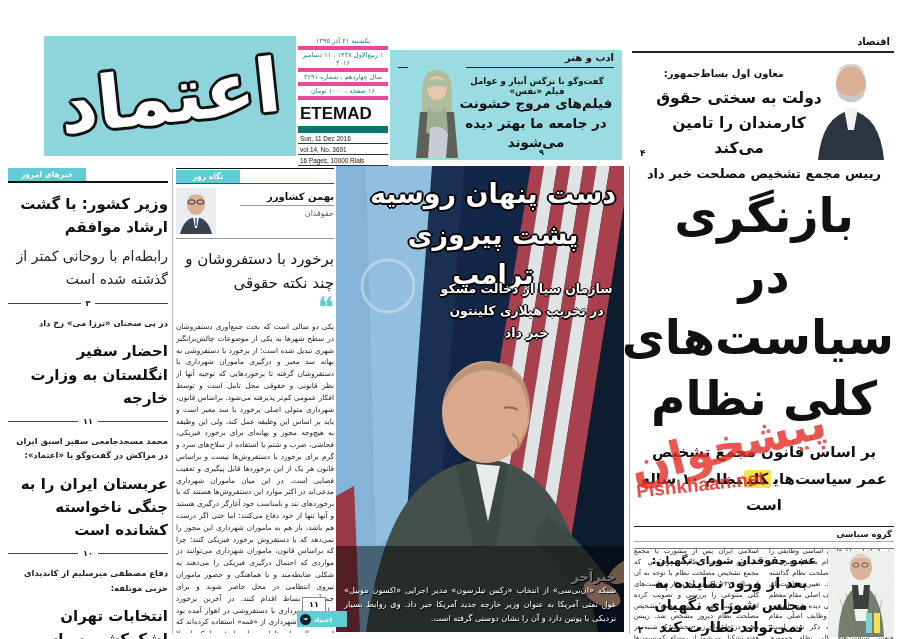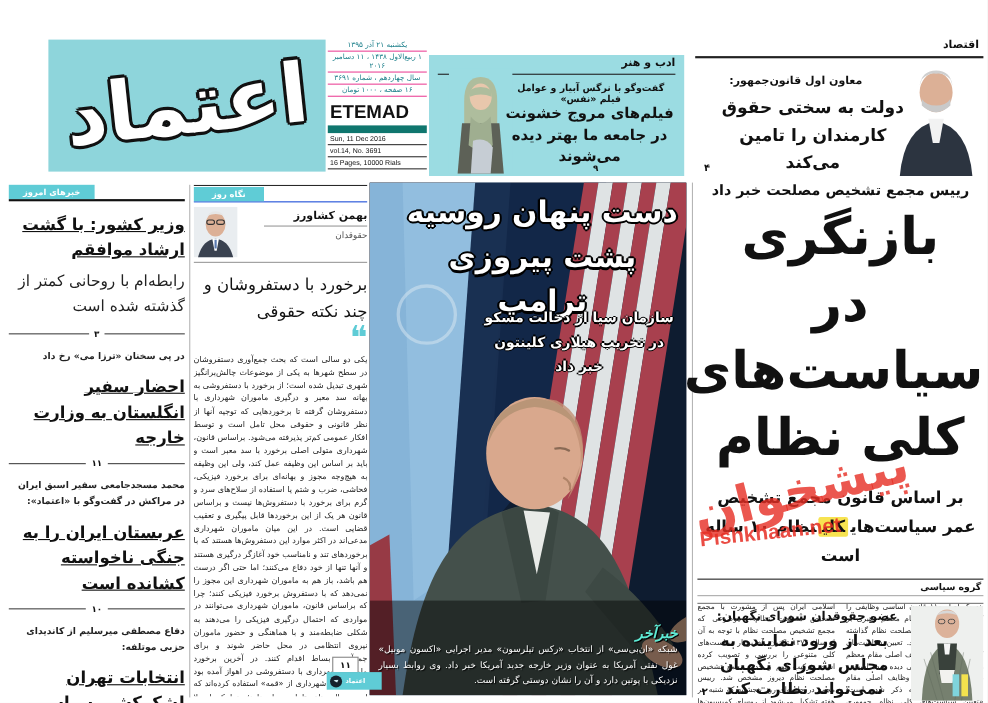--- a/index.html
+++ b/index.html
@@ -5,21 +5,21 @@
   html,body{margin:0;padding:0;background:#e8e8e4;}
   .page{position:relative;width:898px;height:639px;background:#ffffff;margin:0 auto;
         font-family:"DejaVu Sans",sans-serif;color:#111;overflow:hidden;}
   [dir=rtl]{direction:rtl;}
   
   .logo-box{position:absolute;left:44px;top:36px;width:252px;height:120px;background:#8ed5db;
             display:flex;align-items:center;justify-content:center;overflow:hidden;}
   .logo-box .logo-text{font-size:74px;font-weight:bold;color:#fff;transform:rotate(-6deg);
             text-shadow:-3px 0 #111,3px 0 #111,0 -3px #111,0 3px #111,-2px -2px #111,2px 2px #111,-2px 2px #111,2px -2px #111;}
   .date-box{position:absolute;left:298px;top:36px;width:90px;height:120px;font-size:7px;}
-  .date-box .fa-line{color:#1b7f8a;text-align:center;border-bottom:1px solid #ec4899;padding:1px 0;font-size:6.6px;}
+  .date-box .fa-line{color:#1b7f8a;text-align:center;border-bottom:4px solid #ec4899;padding:1px 0;font-size:6.6px;}
   .date-box .latin-name{font-family:"Liberation Sans",sans-serif;font-weight:bold;font-size:17px;
             text-align:left;padding:4px 2px 2px;border-bottom:7px solid #0f766e;}
   .date-box .en-line{font-family:"Liberation Sans",sans-serif;font-size:6.4px;border-bottom:1px solid #333;
             padding:1.5px 2px;text-align:left;}
   .adab-box{position:absolute;left:390px;top:50px;width:232px;height:110px;background:#9bdce2;}
   .adab-box .sec-label{position:absolute;top:2px;right:8px;font-size:10px;font-weight:bold;}
   .adab-box .sec-rule{position:absolute;top:17px;left:8px;right:8px;height:1px;background:#222;}
   .adab-box .kicker{position:absolute;top:26px;right:10px;width:150px;font-size:8.6px;text-align:center;font-weight:bold;}
   .adab-box .headline{position:absolute;top:44px;right:6px;width:160px;font-size:13.5px;font-weight:bold;
             text-align:center;line-height:1.45;}
@@ -32,21 +32,21 @@
   .eqtesad-box .headline{position:absolute;top:50px;right:70px;width:170px;font-size:15.5px;font-weight:bold;
             text-align:center;line-height:1.6;}
   .eqtesad-box .pnum{position:absolute;bottom:2px;left:8px;font-size:9px;font-weight:bold;}
   .eq-photo{position:absolute;right:0px;top:20px;}
   
   .vdiv{position:absolute;width:1px;background:#b5b5b5;}
   .col-today{position:absolute;left:8px;top:168px;width:160px;height:466px;}
   .tab{background:#5fccd6;color:#fff;font-size:7.6px;font-weight:bold;text-align:center;
        padding:2px 0;width:78px;}
   .col-head{border-bottom:2px solid #111;display:flex;justify-content:flex-end;padding-bottom:0px;}
-  .news-h1{font-size:15px;font-weight:bold;text-align:right;line-height:1.55;margin-top:10px;text-decoration:underline;}
+  .news-h1{font-size:15px;font-weight:bold;text-align:right;line-height:1.55;margin-top:10px;}
   .news-sub{font-size:14px;text-align:right;line-height:1.7;color:#222;margin-top:5px;}
   .news-kicker{font-size:8.4px;text-align:right;line-height:1.7;color:#222;margin-top:8px;font-weight:bold;}
   .sep{display:flex;align-items:center;gap:5px;margin:7px 0 2px;}
   .sep .ln{flex:1;height:1px;background:#444;}
   .sep .n{font-size:8px;font-weight:bold;}
   .col-negah{position:absolute;left:176px;top:168px;width:158px;height:466px;overflow:hidden;}
   .negah-head{border-bottom:1px solid #1d4ed8;display:flex;justify-content:flex-end;border-top:1px solid #111;padding:1px 0 0;}
   .author-row{display:flex;flex-direction:row-reverse;align-items:flex-start;gap:24px;margin-top:4px;
        border-bottom:1px solid #999;padding-bottom:4px;}
   .author-meta{flex:1;text-align:right;}
@@ -57,21 +57,21 @@
   .negah-body{font-size:7.3px;line-height:1.62;text-align:justify;margin-top:2px;color:#222;height:312px;overflow:hidden;}
   
   .photo{position:absolute;left:336px;top:166px;width:288px;height:466px;background:#0d1b2e;overflow:hidden;}
   .photo-headline{position:absolute;top:8px;right:6px;width:250px;font-size:27px;font-weight:bold;color:#fff;
        text-align:center;line-height:1.5;
        text-shadow:-2px 0 #000,2px 0 #000,0 -2px #000,0 2px #000,-1px -1px #000,1px 1px #000,1px -1px #000,-1px 1px #000;}
   .photo-subhead{position:absolute;top:112px;right:10px;width:175px;font-size:12.5px;font-weight:bold;color:#fff;
        text-align:center;line-height:1.75;
        text-shadow:-1.5px 0 #000,1.5px 0 #000,0 -1.5px #000,0 1.5px #000;}
   .lastnews{position:absolute;bottom:6px;left:8px;right:8px;}
-  .lastnews-label{color:#5eead4;font-size:13px;font-weight:bold;text-align:right;font-style:italic;
+  .lastnews-label{color:#737373;font-size:13px;font-weight:bold;text-align:right;
        text-shadow:1px 1px #000;}
   .lastnews-text{color:#fff;font-size:8.2px;line-height:1.7;text-align:justify;direction:rtl;
        text-shadow:1px 1px 1px #000;}
   .badge-11{position:absolute;left:302px;top:597px;width:22px;height:13px;background:#fff;border:1px solid #888;
        font-size:8px;font-weight:bold;text-align:center;line-height:13px;}
   .badge-tg{position:absolute;left:297px;top:611px;width:44px;height:16px;background:#5fccd6;
        display:flex;align-items:center;gap:3px;padding:0 3px;}
   .badge-tg .circ{width:11px;height:11px;border-radius:50%;background:#15202c;position:relative;}
   .badge-tg .circ:after{content:"";position:absolute;left:3px;top:4px;width:5px;height:3px;background:#cfe9f0;
        clip-path:polygon(0 40%,100% 0,70% 100%);}
@@ -142,21 +142,21 @@
   <div class="eqtesad-box">
     <div class="sec-label" dir="rtl">اقتصاد</div>
     <div class="sec-rule"></div>
     <svg class="eq-photo" width="86" height="104" viewBox="0 0 86 104">
       <ellipse cx="43" cy="28" rx="15" ry="18" fill="#dcb096"></ellipse>
       <path d="M28,22 Q30,8 43,8 Q56,8 58,22 L56,16 Q50,10 43,11 Q36,10 30,16 Z" fill="#cfcfcf"></path>
       <path d="M30,34 Q34,40 43,40 Q52,40 56,34 L56,40 Q50,46 43,46 Q36,46 30,40 Z" fill="#c9c9c9"></path>
       <path d="M10,104 Q14,60 43,54 Q72,60 76,104 Z" fill="#2c3440"></path>
       <path d="M36,52 L50,52 L46,74 L40,74 Z" fill="#f2f2f2"></path>
     </svg>
-    <div class="kicker" dir="rtl">معاون اول قانون‌جمهور:</div>
+    <div class="kicker" dir="rtl">معاون اول بساط‌جمهور:</div>
     <div class="headline" dir="rtl">دولت به سختی حقوق کارمندان را تامین می‌کند</div>
     <div class="pnum">۴</div>
   </div>
 
   <div class="vdiv" style="left:172px;top:168px;height:466px;"></div>
   <div class="vdiv" style="left:629px;top:166px;height:468px;"></div>
 
   <div class="col-today" dir="rtl">
     <div class="col-head">
       <div class="tab">خبرهای امروز</div>

